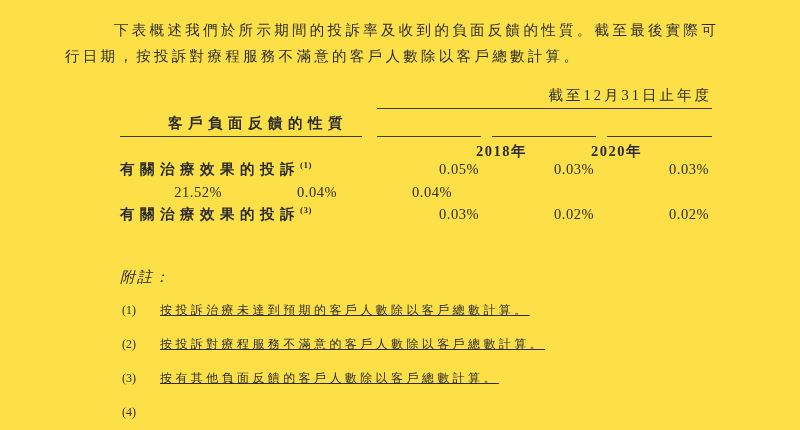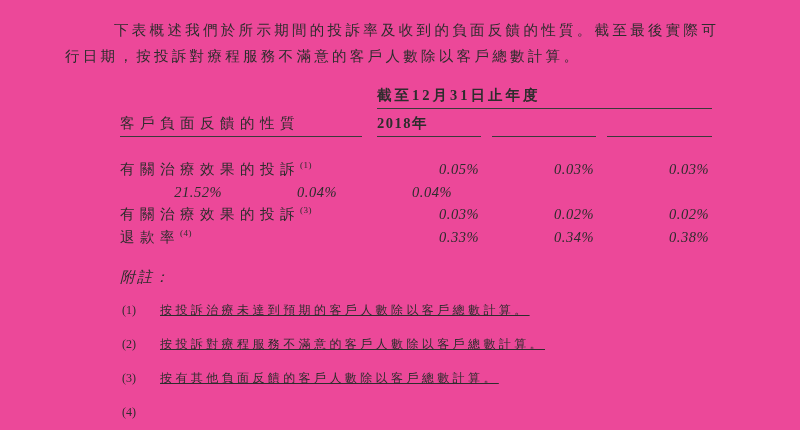--- a/index.html
+++ b/index.html
@@ -6,21 +6,21 @@
   html, body { width: 800px; height: 430px; }
   body {
     background: #ffffff;
     font-family: "Liberation Serif", "DejaVu Serif", serif;
     color: #2d2d2d;
   }
   .page {
     position: relative;
     width: 800px;
     height: 430px;
-    background: #ec4899;
+    background: #fde047;
     overflow: hidden;
   }
   
   .intro {
     position: absolute;
     left: 65px;
     top: 17px;
     width: 690px;
     font-size: 14.5px;
     line-height: 26px;
@@ -35,22 +35,22 @@
     left: 120px;
     top: 86px;
     width: 592px;
     font-size: 14.5px;
   }
   .span-header {
     position: absolute;
     left: 257px;
     top: 0;
     width: 335px;
-    text-align: left;
-    font-weight: bold;
+    text-align: right;
+    font-weight: normal;
     letter-spacing: 3px;
     line-height: 19px;
     white-space: nowrap;
   }
   .span-rule {
     position: absolute;
     left: 257px;
     top: 22px;
     width: 335px;
     border-top: 1.5px solid #3a3a3a;
@@ -58,31 +58,33 @@
   .head-row {
     position: absolute;
     left: 0;
     top: 27px;
     width: 592px;
     display: flex;
     line-height: 20px;
   }
   .row-header {
     width: 257px;
-    font-weight: normal;
+    font-weight: bold;
     letter-spacing: 5.5px;
     white-space: nowrap;
+    margin-left: 48px;
   }
   .ycol {
     width: 104px;
-    text-align: left;
+    text-align: right;
     font-weight: bold;
     letter-spacing: 1.5px;
     padding-right: 2px;
     white-space: nowrap;
+    margin-top: 28px;
   }
   .ycol + .ycol { margin-left: 11px; }
   .rule {
     position: absolute;
     top: 50px;
     border-top: 1.5px solid #3a3a3a;
   }
   .rule-label { left: 0;     width: 242px; }
   .rule-c1    { left: 257px; width: 104px; }
   .rule-c2    { left: 372px; width: 104px; }
@@ -91,34 +93,34 @@
     position: absolute;
     left: 0;
     top: 72px;
     width: 592px;
   }
   .trow { display: flex; line-height: 22.5px; }
   .tlabel {
     width: 257px;
     letter-spacing: 5.5px;
     white-space: nowrap;
+    font-weight: bold;
   }
   .tlabel sup {
     font-size: 9px;
     letter-spacing: 0.5px;
     vertical-align: super;
     line-height: 0;
   }
   .tval {
     width: 104px;
     text-align: right;
     letter-spacing: 0.5px;
     padding-right: 2px;
     white-space: nowrap;
-    font-style: italic;
   }
   .tval + .tval { margin-left: 11px; }
 
   
   .notes {
     position: absolute;
     left: 120px;
     top: 268px;
     width: 600px;
     font-size: 12px;
@@ -152,20 +154,21 @@
     <span class="l2">行日期，按投訴對療程服務不滿意的客戶人數除以客戶總數計算。</span>
   </p>
 
   <div class="cmp-table">
     <div class="span-header">截至12月31日止年度</div>
     <div class="span-rule"></div>
 
     <div class="head-row">
       <div class="row-header">客戶負面反饋的性質</div>
       <div class="ycol">2018年</div>
+      <div class="ycol">2020年</div>
     </div>
 
     <div class="rule rule-label"></div>
     <div class="rule rule-c1"></div>
     <div class="rule rule-c2"></div>
     <div class="rule rule-c3"></div>
 
     <div class="rows">
       <div class="trow">
         <div class="tlabel"><span>有關治療效果的投訴</span><sup>(1)</sup></div>
@@ -177,26 +180,20 @@
         <div class="tval">21.52%</div>
         <div class="tval">0.04%</div>
         <div class="tval">0.04%</div>
       </div>
       <div class="trow">
         <div class="tlabel"><span>有關治療效果的投訴</span><sup>(3)</sup></div>
         <div class="tval">0.03%</div>
         <div class="tval">0.02%</div>
         <div class="tval">0.02%</div>
       </div>
-      <div class="trow">
-        <div class="tlabel"><span>退款率</span><sup>(4)</sup></div>
-        <div class="tval">0.33%</div>
-        <div class="tval">0.34%</div>
-        <div class="tval">0.38%</div>
-      </div>
     </div>
   </div>
 
   <div class="notes">
     <div class="notes-title">附註：</div>
     <div class="note note-1">
       <span class="num">(1)</span>
       <span class="txt">按投訴治療未達到預期的客戶人數除以客戶總數計算。</span>
     </div>
     <div class="note note-2">

